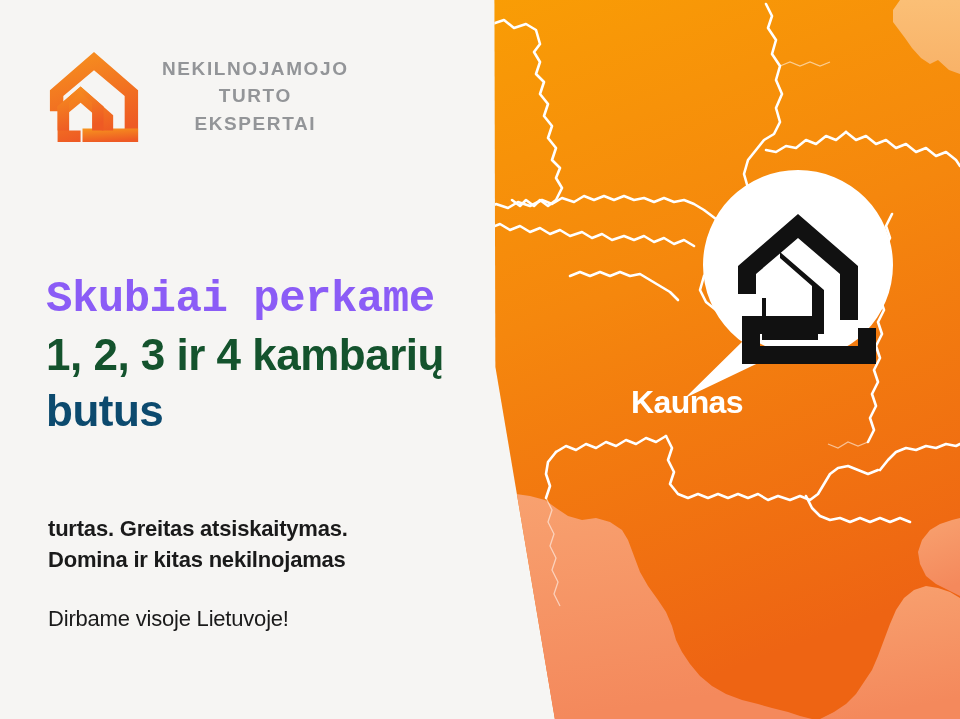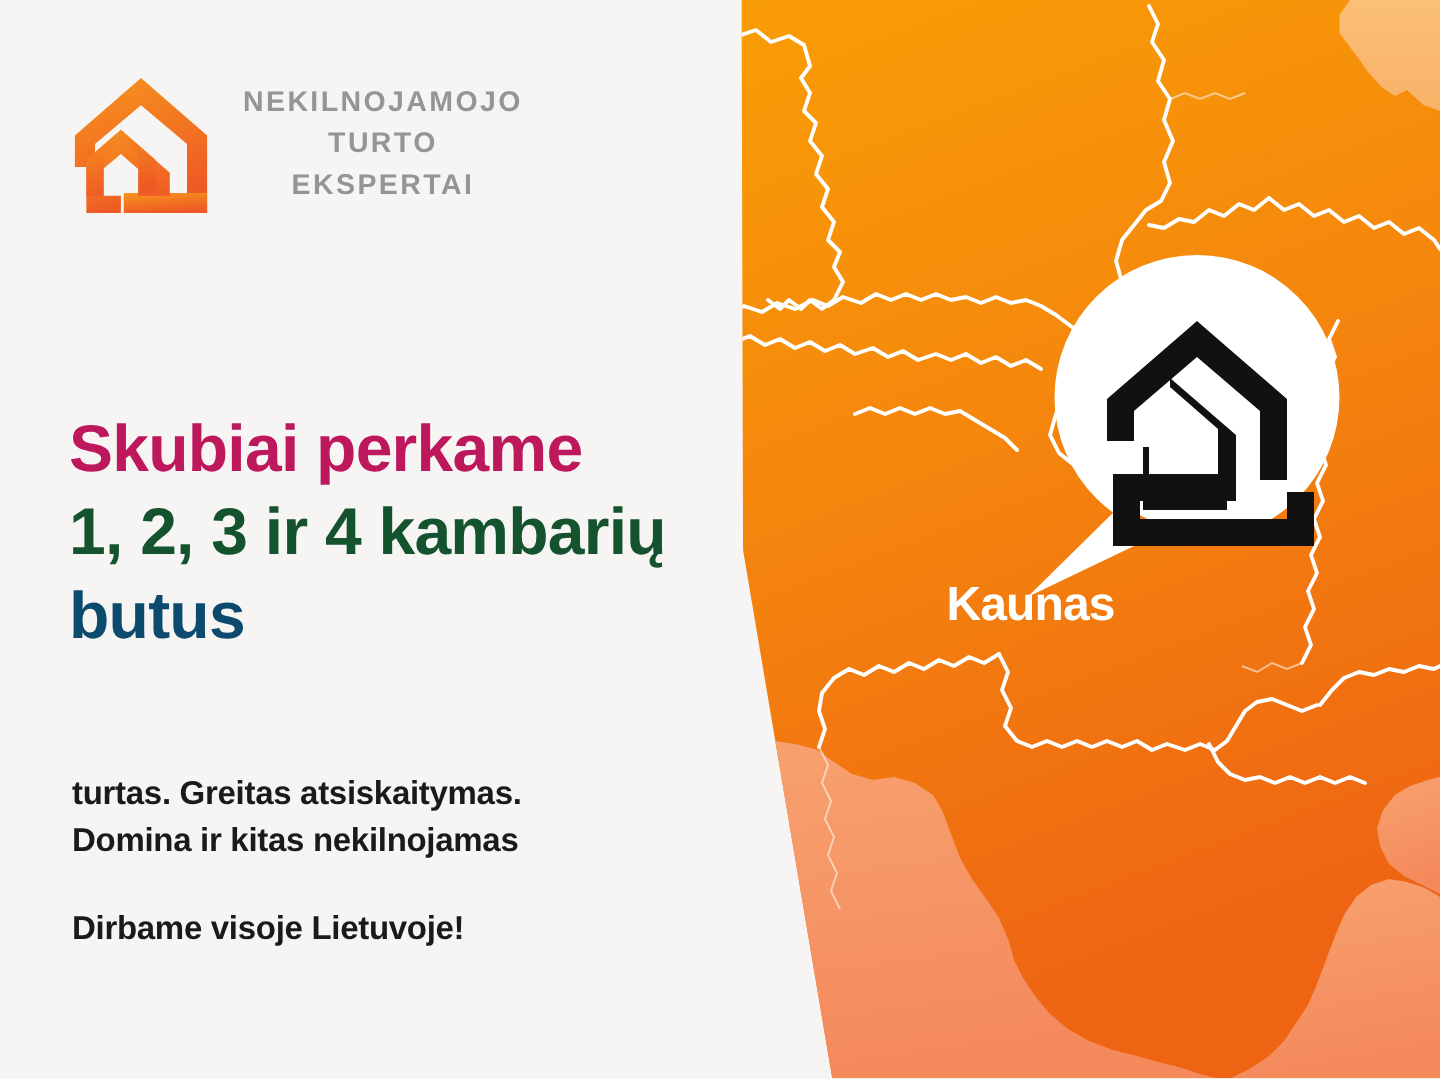--- a/index.html
+++ b/index.html
@@ -44,36 +44,36 @@
   .logo-text div{display:block;text-align:center;}
 
   .headline{
     position:absolute;left:46px;top:272px;
     font-weight:bold;
     font-size:44px;
     line-height:1.26;
     letter-spacing:-0.5px;
     margin:0;
   }
-  .hl-1{color:#be185d;display:block;}
+  .hl-1{color:#8b5cf6;display:block;font-family:Liberation Mono, monospace;}
   .hl-2{color:#14532d;display:block;}
   .hl-3{color:#0c4a6e;display:block;}
 
   .subcopy{
     position:absolute;left:48px;top:513px;
     color:#1a1a1a;
     font-weight:bold;
     font-size:22px;
     line-height:1.42;
     letter-spacing:-0.2px;
   }
   .subcopy-2{
     position:absolute;left:48px;top:603px;
     color:#1a1a1a;
-    font-weight:bold;
+    font-weight:normal;
     font-size:22px;
     line-height:1.42;
     letter-spacing:-0.2px;
   }
 
   
   .bubble{
     position:absolute;left:703px;top:170px;
     width:190px;height:190px;
   }

